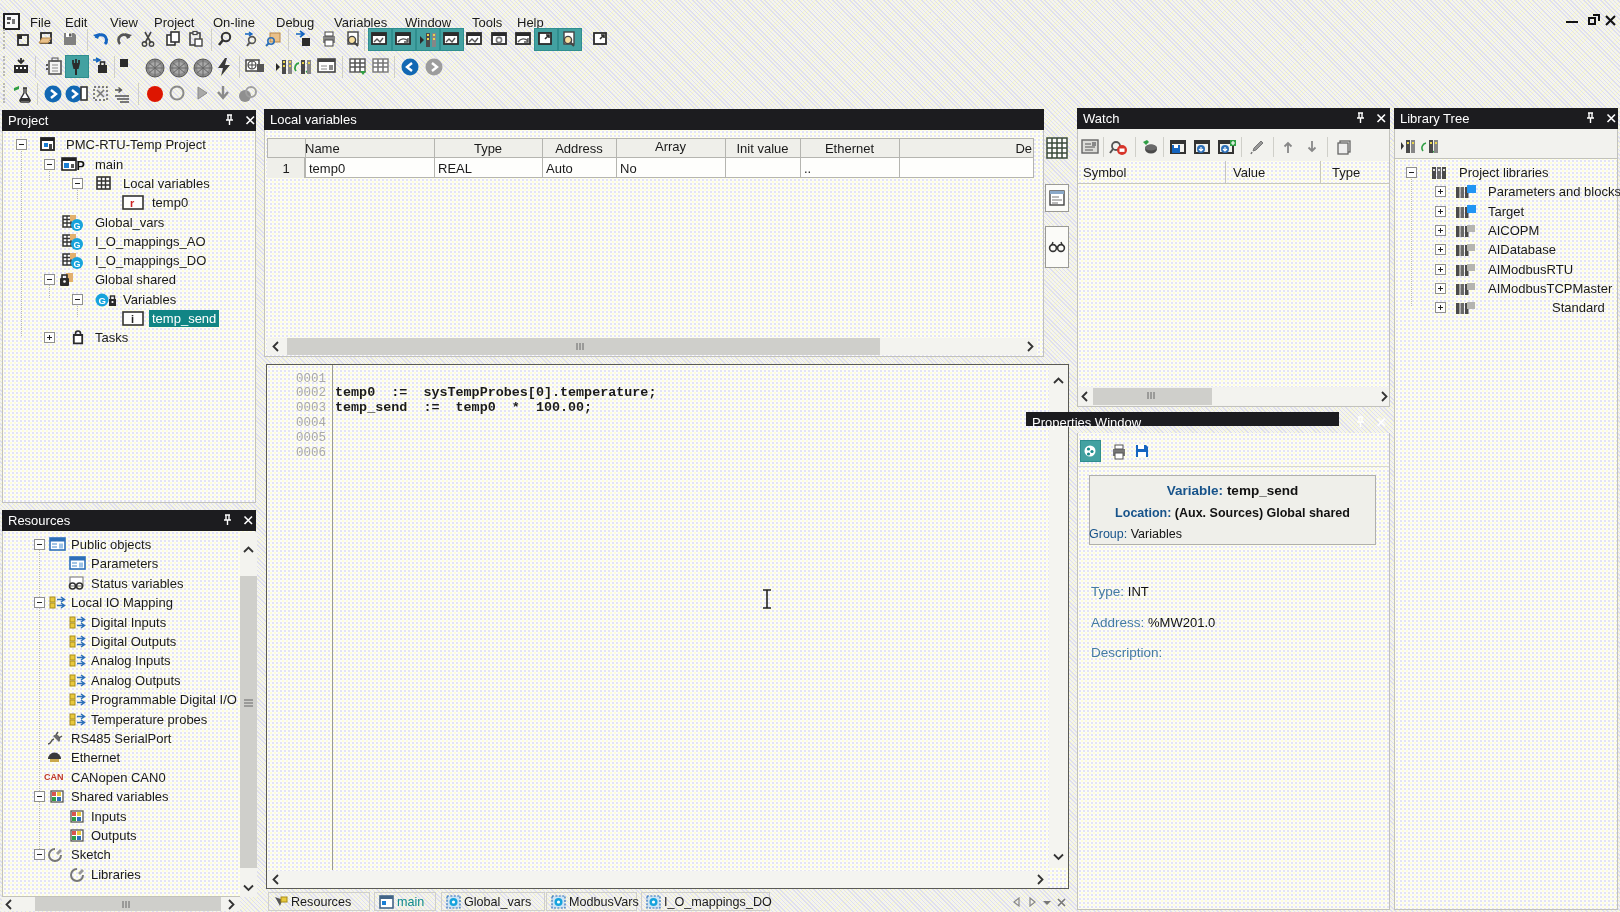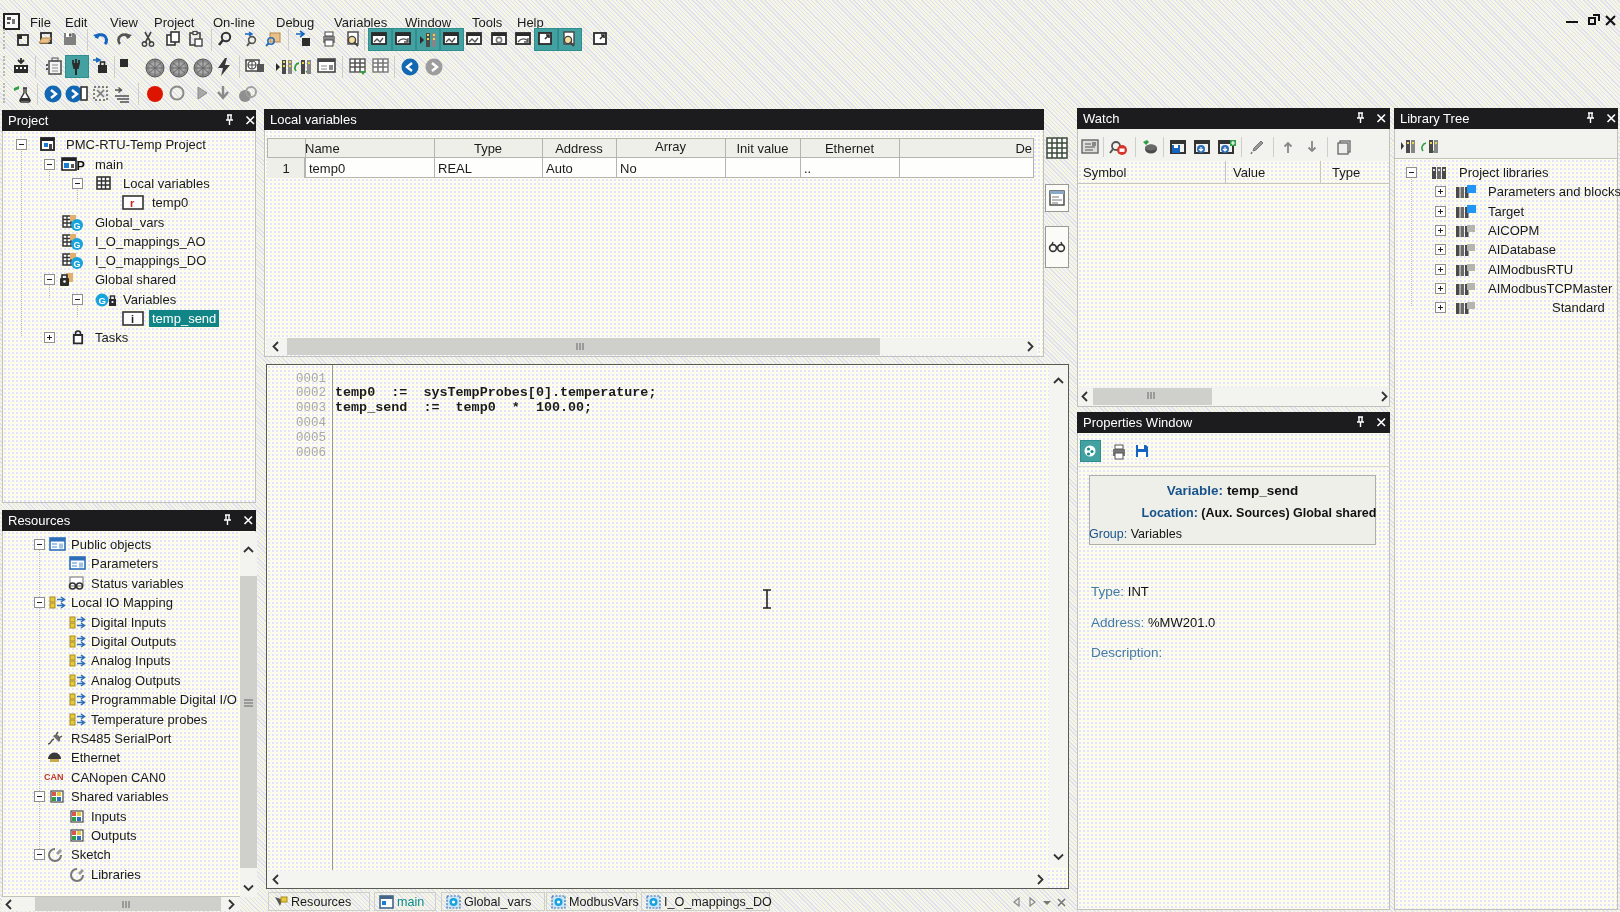--- a/index.html
+++ b/index.html
@@ -969,21 +969,21 @@
 <svg class="abs" style="left:1081px;top:391px" width="8" height="11">
     <path d="M6 1 L1.5 5.5 L6 10" stroke="#333" stroke-width="1.8" fill="none"></path>
   </svg>
 <div class="abs" style="left:1093px;top:388px;width:119px;height:17px;background:#cfcfcb"></div>
 <svg class="abs" style="left:1147px;top:391px" width="10" height="9">
     <path d="M1 1 v7 M4 1 v7 M7 1 v7" stroke="#666" stroke-width="1"></path>
   </svg>
 <svg class="abs" style="left:1380px;top:391px" width="8" height="11">
     <path d="M2 1 L6.5 5.5 L2 10" stroke="#333" stroke-width="1.8" fill="none"></path>
   </svg>
-<div class="abs tbar" style="left:1077px;top:412px;width:313px;height:22px">Properties Window</div>
+<div class="abs tbar" style="left:1026px;top:412px;width:313px;height:14px">Properties Window</div>
 <svg class="abs" style="left:1355px;top:416px" width="11" height="13">
     <path d="M3 1 h5 M4 1 v5 M7 1 v5 M2 6 h7 M5.5 6 v5" stroke="#fff" stroke-width="1.4"></path>
   </svg>
 <svg class="abs" style="left:1376px;top:417px" width="11" height="11">
     <path d="M1.5 1.5 L9 9 M9 1.5 L1.5 9" stroke="#fff" stroke-width="1.6"></path>
   </svg>
 <div class="abs wht" style="left:1077px;top:433px;width:313px;height:477px;border:1px solid #c2c2bc;border-top:none"></div>
 <div class="abs teal" style="left:1080px;top:440px;width:21px;height:22px"></div>
 <svg class="abs" style="left:1084px;top:444px" width="13" height="14">
     <circle cx="6" cy="7" r="5.5" fill="#fff"></circle>
@@ -1001,21 +1001,21 @@
 <div class="ico" style="left:1134px;top:443px">
     <svg width="16" height="16">
       <path d="M2 2 h10 l2 2 v10 h-12z" fill="#1565c0"></path>
       <rect x="4" y="2" width="6" height="4" fill="#fff"></rect>
       <rect x="4" y="9" width="8" height="5" fill="#fff"></rect>
     </svg>
   </div>
 <div class="abs" style="left:1078px;top:466px;width:311px;height:1px;background:#d8d8d3"></div>
 <div class="abs" style="left:1089px;top:475px;width:287px;height:70px;background:#efefea;border:1px solid #b0b0ab"></div>
 <div class="abs" style="left:1089px;top:483px;width:287px;text-align:center;font-size:13.5px;font-weight:bold"><span style="color:#17538a">Variable:</span> <span style="color:#111">temp_send</span></div>
-<div class="abs" style="left:1089px;top:506px;width:340px;text-align:center;font-size:12.5px;font-weight:bold"><span style="color:#17538a">Location:</span> <span style="color:#111">(Aux. Sources) Global shared</span></div>
+<div class="abs" style="left:1089px;top:506px;width:287px;text-align:center;font-size:12.5px;font-weight:bold"><span style="color:#17538a">Location:</span> <span style="color:#111">(Aux. Sources) Global shared</span></div>
 <div class="abs" style="left:1089px;top:527px;width:316px;text-align:left;font-size:12.5px;font-weight:normal"><span style="color:#17538a">Group:</span> <span style="color:#111">Variables</span></div>
 <div class="lbl" style="left:1091px;top:582px;font-size:13.5px;color:#447ba3">Type: <span style="color:#111;font-size:13px">INT</span></div>
 <div class="lbl" style="left:1091px;top:613px;font-size:13.5px;color:#447ba3">Address: <span style="color:#111;font-size:13px"> %MW201.0</span></div>
 <div class="lbl" style="left:1091px;top:643px;font-size:13.5px;color:#447ba3">Description:</div>
 <div class="abs tbar" style="left:1394px;top:108px;width:224px;height:22px">Library Tree</div>
 <svg class="abs" style="left:1585px;top:112px" width="11" height="13">
     <path d="M3 1 h5 M4 1 v5 M7 1 v5 M2 6 h7 M5.5 6 v5" stroke="#fff" stroke-width="1.4"></path>
   </svg>
 <svg class="abs" style="left:1606px;top:113px" width="11" height="11">
     <path d="M1.5 1.5 L9 9 M9 1.5 L1.5 9" stroke="#fff" stroke-width="1.6"></path>

